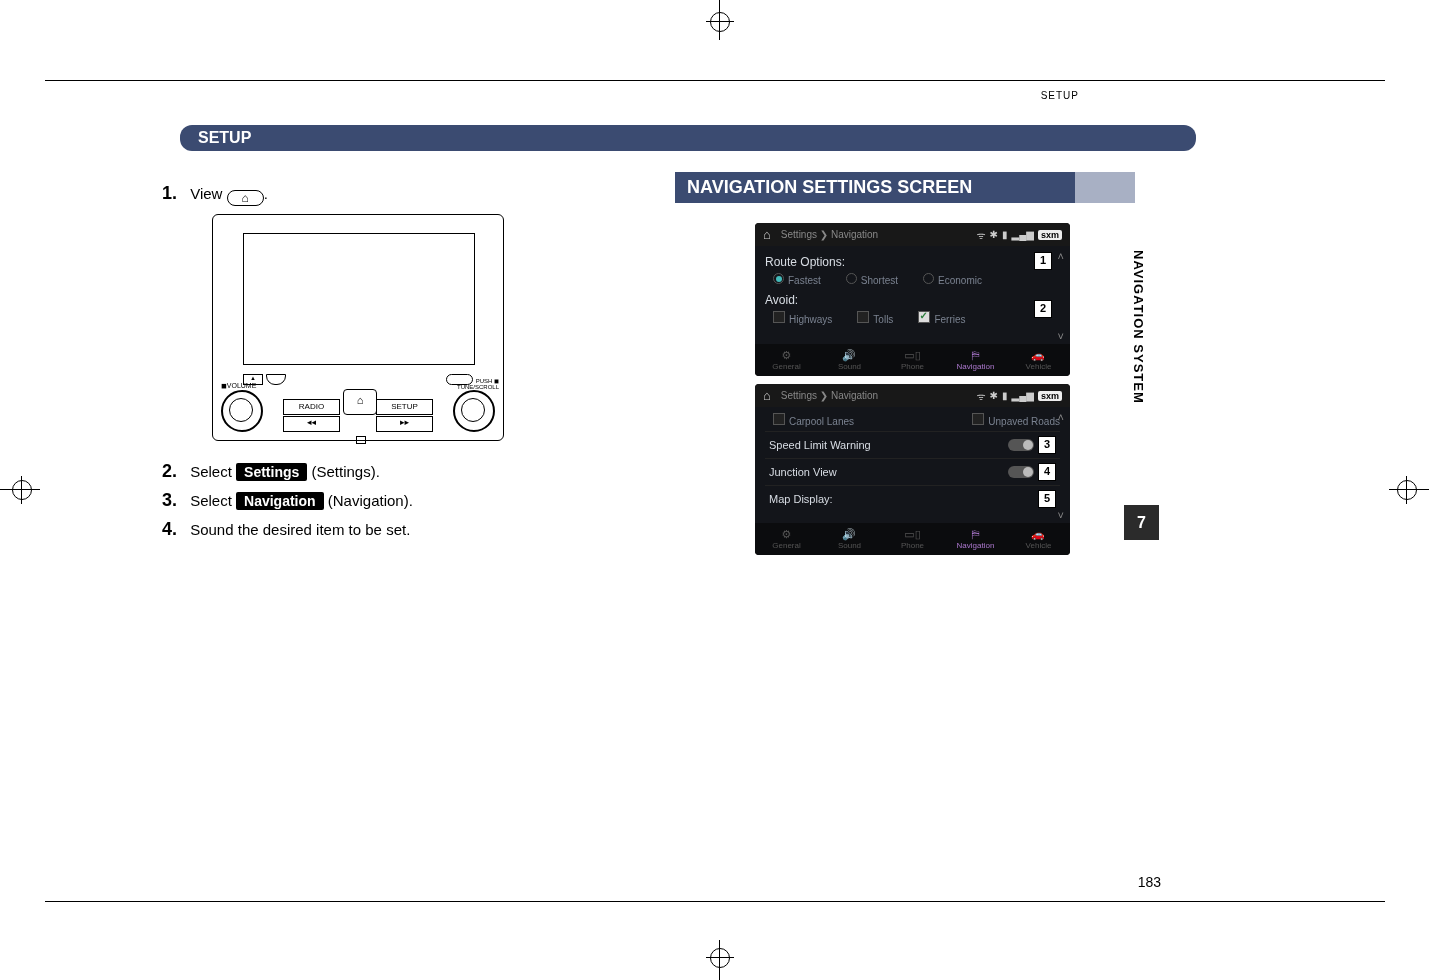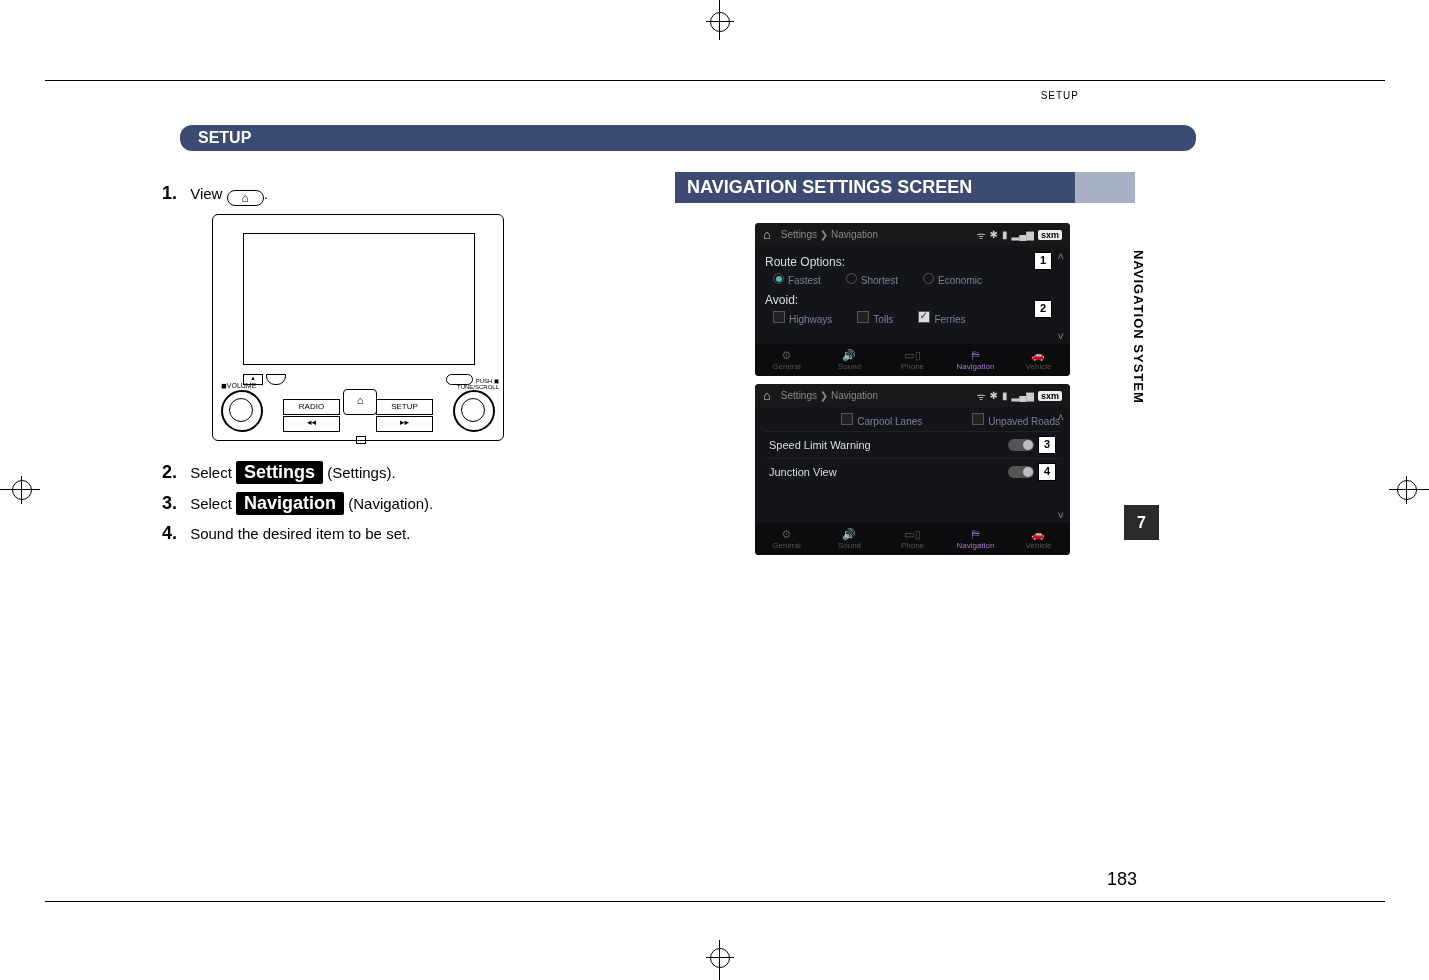--- a/index.html
+++ b/index.html
@@ -102,21 +102,21 @@
     display: inline-block;
     width: 24px;
   }
   .btn-inline {
     display: inline-block;
     background: #000;
     color: #fff;
     font-weight: bold;
     padding: 1px 8px;
     border-radius: 2px;
-    font-size: 18px;
+    font-size: 14px;
   }
   .home-btn-inline {
     display: inline-block;
     border: 1px solid #000;
     border-radius: 8px;
     padding: 0 14px;
     font-size: 12px;
     position: relative;
     top: 3px;
   }
@@ -225,23 +225,23 @@
     width: 35px; height: 35px;
     background:#2b2b2b;
     color:#fff;
     font-weight:bold;
     font-size:16px;
     text-align:center;
     line-height:35px;
   }
   .page-num {
     position:absolute;
-    right: 292px;
+    right: 268px;
     bottom: 90px;
-    font-size: 18px;
+    font-size: 14px;
   }
 </style>
 </head>
 <body>
 
 <div class="page">
 
   <div class="cropmark-top">
       <div class="circ"></div>
     </div>
@@ -356,38 +356,42 @@
         <span class="icons">
           <span>ᯤ</span>
           <span>✱</span>
           <span>▮</span>
           <span>▂▄▆</span>
           <span class="sxm">sxm</span>
         </span>
       </div>
       <div class="ss-body" style="padding:4px 10px 2px 10px; min-height:110px">
         <span class="arrow-up" style="top:4px">˄</span>
-        <div class="ss-row" style="justify-content:flex-end; gap:50px;">
+        <div class="ss-row" style="justify-content:space-between; gap:50px;">
           <span><span class="ss-check"></span><span>Carpool Lanes</span></span>
           <span><span class="ss-check"></span><span>Unpaved Roads</span></span>
         </div>
         <div class="list-row">
           <span>Speed Limit Warning</span>
           <span style="display:flex;align-items:center;gap:4px">
               <span class="toggle"></span>
               <span class="marker" style="position:static">3</span>
             </span>
         </div>
         <div class="list-row">
           <span>Junction View</span>
           <span style="display:flex;align-items:center;gap:4px">
               <span class="toggle"></span>
               <span class="marker" style="position:static">4</span>
             </span>
         </div>
+        <div class="list-row">
+          <span>Map Display:</span>
+          <span class="marker" style="position:static">5</span>
+        </div>
         <span class="arrow-down" style="bottom:2px">˅</span>
       </div>
       <div class="ss-bottom">
         <div class="ss-tab"><span class="ico">⚙</span><span>General</span></div>
         <div class="ss-tab"><span class="ico">🔊</span><span>Sound</span></div>
         <div class="ss-tab"><span class="ico">▭▯</span><span>Phone</span></div>
         <div class="ss-tab active"><span class="ico">⛿</span><span>Navigation</span></div>
         <div class="ss-tab"><span class="ico">🚗</span><span>Vehicle</span></div>
       </div>
     </div>

